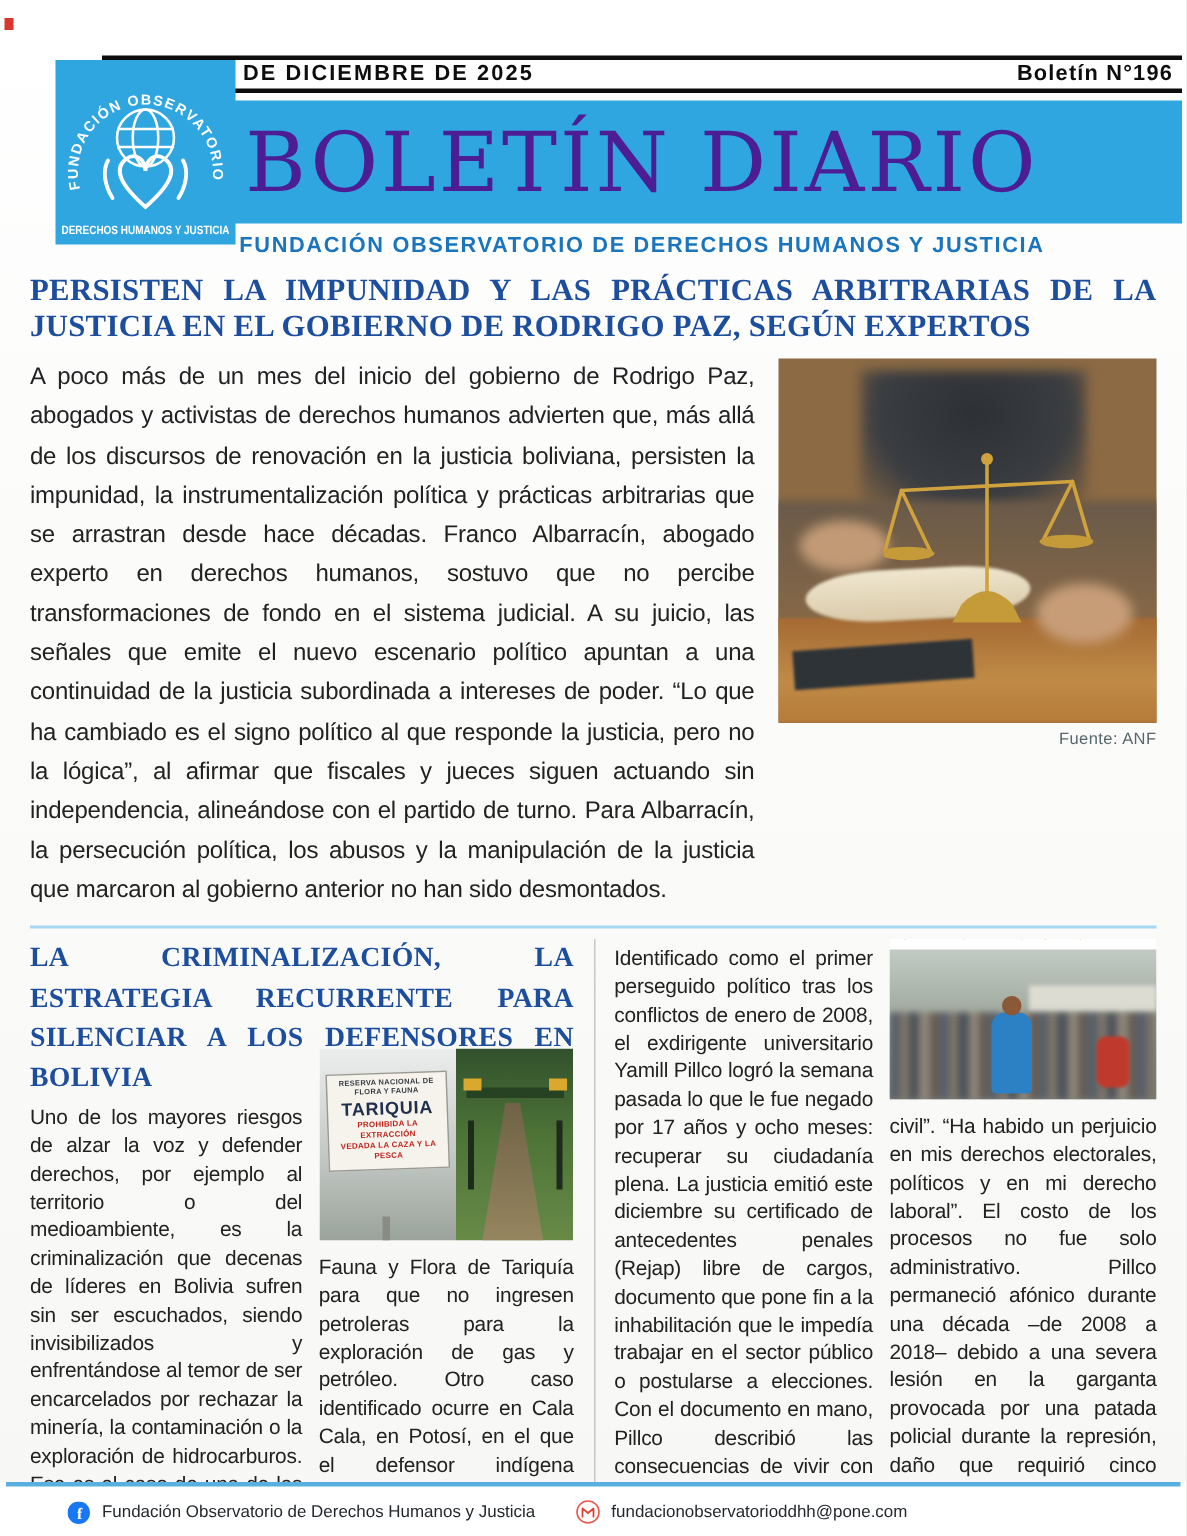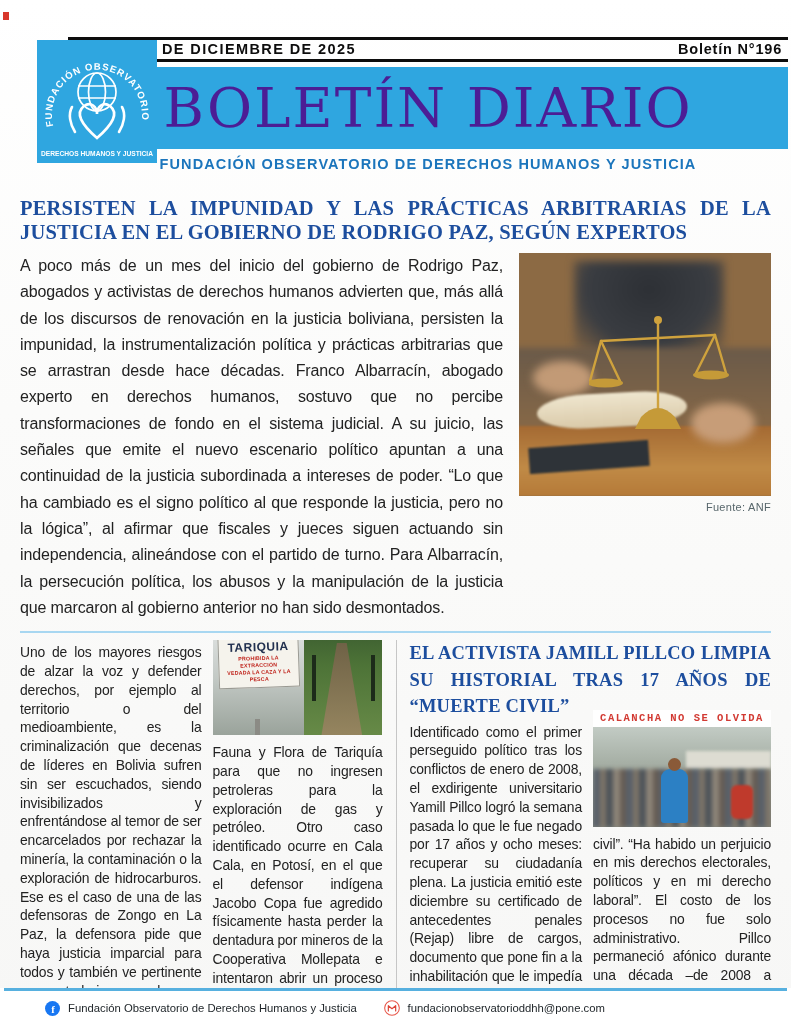--- a/index.html
+++ b/index.html
@@ -28,21 +28,21 @@
   .band-title{
     font-family:"DejaVu Serif", serif; font-weight:500; font-size:55px;
     letter-spacing:2px; color:#4c1d95; white-space:nowrap;
   }
   .subtitle{
     margin-top:7px; text-align:center; color:#1b75bc; font-weight:bold;
     font-size:14.5px; letter-spacing:1.1px;
   }
 
   
-  .lead{ padding:0 20px; margin-top:25px; }
+  .lead{ padding:0 20px; margin-top:11px; }
   .lead-headline{
     font-family:"Liberation Serif", serif; font-weight:bold; color:#1d4e9e;
     font-size:20.5px; line-height:23.5px; text-align:justify; letter-spacing:0.2px;
   }
   .lead-content{ display:flex; gap:16px; margin-top:9px; }
   .lead-text{
     flex:1; font-size:16px; line-height:26.3px; text-align:justify; color:#222;
     letter-spacing:-0.15px;
   }
   .lead-figure{ width:252px; flex:0 0 252px; }
@@ -201,20 +201,21 @@
         <figcaption class="photo-caption">Fuente: ANF</figcaption>
       </figure>
     </div>
   </section>
 
   <div class="hr-blue"></div>
 
   <section class="articles">
 
     <article class="article left">
+      <h2 class="art-headline">LA CRIMINALIZACIÓN, LA ESTRATEGIA RECURRENTE PARA SILENCIAR A LOS DEFENSORES EN BOLIVIA</h2>
       <div class="cols">
         <p class="colA body-sm">Uno de los mayores riesgos de alzar la voz y defender derechos, por ejemplo al territorio o del medioambiente, es la criminalización que decenas de líderes en Bolivia sufren sin ser escuchados, siendo invisibilizados y enfrentándose al temor de ser encarcelados por rechazar la minería, la contaminación o la exploración de hidrocarburos. Ese es el caso de una de las defensoras de Zongo en La Paz, la defensora pide que haya justicia imparcial para todos y también ve pertinente que se trabaje en una ley que proteja a quienes defienden los derechos. Lo mismo pasa con Nelly Coca quien defiende la Reserva Nacional de</p>
         <div class="colB">
           <figure>
             <div class="tar">
               <div class="tar-left">
                 <div class="sign">
                   <div class="sign-header">RESERVA NACIONAL DE FLORA Y FAUNA</div>
                   <div class="sign-title">TARIQUIA</div>
                   <div class="sign-red">PROHIBIDA LA EXTRACCIÓN</div>
@@ -232,21 +233,20 @@
               </div>
             </div>
           </figure>
           <p class="body-sm">Fauna y Flora de Tariquía para que no ingresen petroleras para la exploración de gas y petróleo. Otro caso identificado ocurre en Cala Cala, en Potosí, en el que el defensor indígena Jacobo Copa fue agredido físicamente hasta perder la dentadura por mineros de la Cooperativa Mollepata e intentaron abrir un proceso en su contra por supuesto porte de armas y drogas.</p>
 
         </div>
       </div>
     </article>
 
     <article class="article right">
-      <h2 class="art-headline">EL ACTIVISTA JAMILL PILLCO LIMPIA SU HISTORIAL TRAS 17 AÑOS DE “MUERTE CIVIL”</h2>
       <div class="cols">
         <p class="colA body-sm">Identificado como el primer perseguido político tras los conflictos de enero de 2008, el exdirigente universitario Yamill Pillco logró la semana pasada lo que le fue negado por 17 años y ocho meses: recuperar su ciudadanía plena. La justicia emitió este diciembre su certificado de antecedentes penales (Rejap) libre de cargos, documento que pone fin a la inhabilitación que le impedía trabajar en el sector público o postularse a elecciones. Con el documento en mano, Pillco describió las consecuencias de vivir con antecedentes penales, situación que derivó en una suerte de “muerte</p>
         <div class="colB">
           <figure>
             <div class="cal">
               <div class="cal-banner">CALANCHA NO SE OLVIDA</div>
               <div class="cal-photo">
                 <div class="cal-bldg"></div>
                 <div class="cal-crowd"></div>
                 <div class="cal-red"></div>

